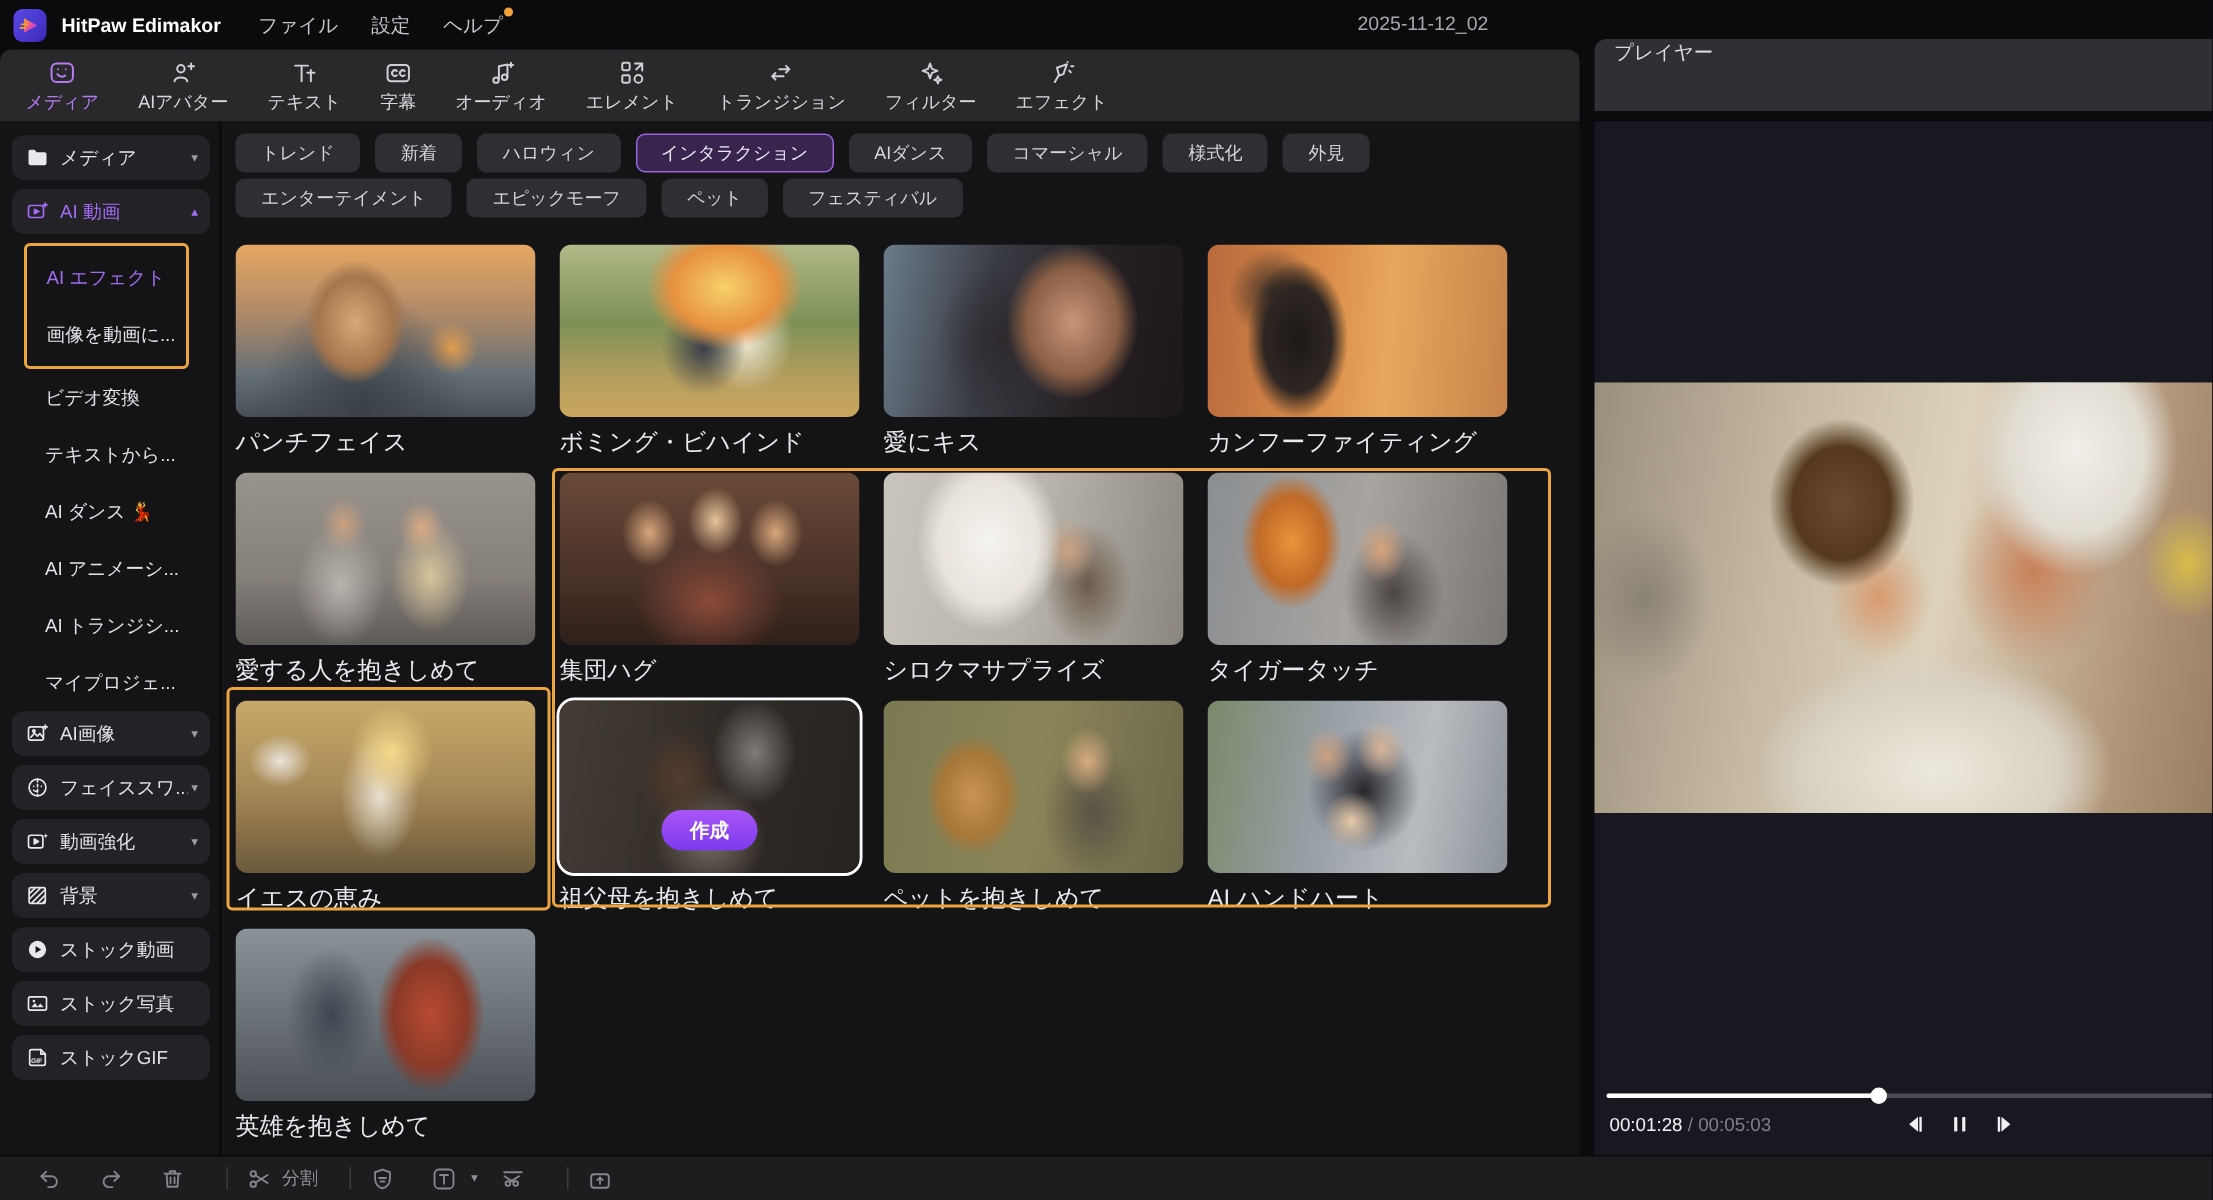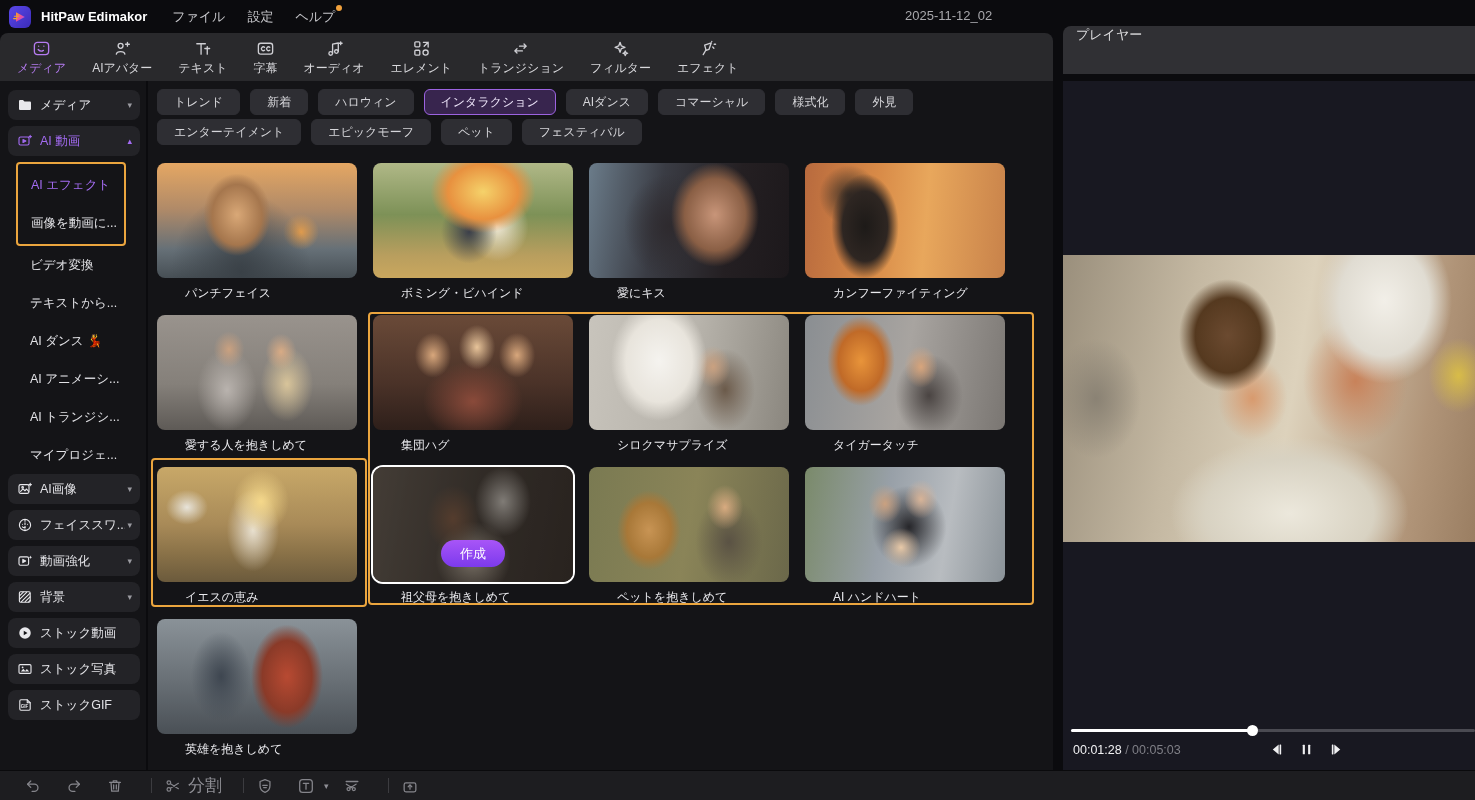--- a/index.html
+++ b/index.html
@@ -46,24 +46,24 @@
 
   
   #content { position:absolute; left:150px; top:0; width:903px; height:689px; background:#141417; overflow:hidden; }
   #chips { padding:8px 10px 0 7px; width:893px; display:flex; flex-wrap:wrap; }
   .chip { height:26px; padding:0 16px; margin:0 10px 4px 0; background:#2e2e33; border:1px solid #2e2e33; border-radius:6px; color:#d6d6da; font-size:12px; display:flex; align-items:center; cursor:pointer; white-space:nowrap; }
   .chip.is-selected { background:#38254e; border:1px solid #9c63e0; color:#efe7fb; }
 
   #grid { position:absolute; left:7px; top:82px; display:grid; grid-template-columns:repeat(4,200px); column-gap:16px; row-gap:17px; }
   .card { width:200px; height:135px; cursor:pointer; }
   .thumb { position:relative; width:200px; height:115px; border-radius:8px; overflow:hidden; }
-  .card-label { margin-top:7px; font-size:12px; color:#eaeaee; white-space:nowrap;margin-left:28px; }
+  .card-label { margin-top:7px; font-size:16px; color:#eaeaee; white-space:nowrap; }
   .card.is-selected .thumb { box-shadow:0 0 0 2px #ffffff; border-radius:10px; }
   .card.is-selected .thumb::before { content:""; position:absolute; inset:0; background:rgba(20,16,14,0.45); }
-  .create-btn { display:none; position:absolute; left:50%; bottom:15px; transform:translateX(-50%); width:64px; height:27px; border-radius:14px; background:linear-gradient(180deg,#a855f7,#7c3aed); color:#ffffff; font-size:13px; align-items:center; justify-content:center; }
+  .create-btn { display:none; position:absolute; left:50%; bottom:15px; transform:translateX(-50%); width:64px; height:27px; border-radius:14px; background:linear-gradient(180deg,#a855f7,#7c3aed); color:#ffffff; font-size:13px; align-items:center; justify-content:center;font-weight:bold; }
   .card.is-selected .create-btn { display:flex; }
 
   
   .th1 { background:radial-gradient(45px 55px at 40% 45%,#d9a877,#a5764d 55%,rgba(0,0,0,0) 75%),radial-gradient(70px 80px at 42% 95%,#3a4147,rgba(0,0,0,0)),radial-gradient(18px 18px at 72% 60%,#e09b4d,rgba(0,0,0,0)),linear-gradient(180deg,#e5a763,#b08a68 40%,#667077 75%,#474f55); }
   .th2 { background:radial-gradient(70px 55px at 55% 25%,#f5d26a,#e8913f 50%,rgba(0,0,0,0) 75%),radial-gradient(40px 45px at 48% 60%,#3b3f4a,rgba(0,0,0,0) 70%),radial-gradient(45px 50px at 62% 55%,#f2ead8,rgba(0,0,0,0) 70%),linear-gradient(180deg,#b0b887,#7d9157 45%,#b89e5e 80%,#caa75e); }
   .th3 { background:radial-gradient(55px 65px at 63% 45%,#c89579,#8a5f45 55%,rgba(0,0,0,0) 80%),radial-gradient(60px 70px at 40% 55%,#2e2a2e,rgba(0,0,0,0) 75%),linear-gradient(100deg,#6b7c8a,#3a3c44 35%,#241f22 70%,#1c181b); }
   .th4 { background:radial-gradient(55px 65px at 70% 50%,#1f2226,rgba(0,0,0,0) 75%),radial-gradient(40px 50px at 58% 45%,#d9a583,rgba(0,0,0,0) 70%),linear-gradient(100deg,#2e7d96,#2b6d85 40%,#7b8794 70%,#9aa0a6); }
   .th5 { background:radial-gradient(45px 70px at 30% 55%,#1d1a18,#2e2622 50%,rgba(0,0,0,0) 75%),radial-gradient(30px 30px at 22% 28%,#3a2f26,rgba(0,0,0,0)),linear-gradient(95deg,#b86a3e,#d88a47 35%,#e8a75c 60%,#c8824a); }
   .th6 { background:radial-gradient(22px 26px at 36% 30%,#caa180,rgba(0,0,0,0) 70%),radial-gradient(22px 26px at 62% 32%,#d8ab85,rgba(0,0,0,0) 70%),radial-gradient(40px 55px at 35% 65%,#b9b3ae,rgba(0,0,0,0) 75%),radial-gradient(35px 50px at 65% 60%,#d8c49a,rgba(0,0,0,0) 75%),linear-gradient(180deg,#99938d,#85807a 60%,#5e5a56); }
   .th7 { background:radial-gradient(26px 32px at 30% 35%,#d8a77c,rgba(0,0,0,0) 70%),radial-gradient(26px 32px at 52% 28%,#e8c49a,rgba(0,0,0,0) 70%),radial-gradient(26px 32px at 72% 35%,#d8a77c,rgba(0,0,0,0) 70%),radial-gradient(50px 40px at 50% 75%,#8a4a3a,rgba(0,0,0,0)),linear-gradient(180deg,#6a4a38,#4a3228 60%,#2e1f1a); }
@@ -98,21 +98,21 @@
   #time-row { position:absolute; left:10px; top:662px; font-size:12.5px; color:#7f7f86; }
   #time-row .cur { color:#f0f0f2; }
   #player-controls { position:absolute; left:205px; top:660px; display:flex; gap:13px; }
   .pc-btn { width:17px; height:17px; color:#f0f0f2; cursor:pointer; }
   .pc-btn svg { width:17px; height:17px; display:block; }
 
   
   #bottom-bar { position:absolute; left:0; top:770px; width:1475px; height:30px; background:#1d1d20; border-top:1px solid #0a0a0c; display:flex; align-items:center; padding-left:24px; }
   .bbar-item { display:flex; align-items:center; color:#85858b; margin-right:14px; cursor:pointer; }
   .bbar-item .b-icon svg { width:18px; height:18px; display:block; }
-  .bbar-item .b-label { font-size:17px; color:#8f8f95; margin-left:6px; }
+  .bbar-item .b-label { font-size:12px; color:#8f8f95; margin-left:6px; }
   .bbar-item .b-caret { font-size:9px; color:#8f8f95; margin-left:3px; }
   .bbar-item.is-divider { width:1px; height:15px; background:#3c3c40; margin:0 12px 0 4px; }
 </style>
 </head>
 <body>
 
 <div id="app">
 
   <header id="titlebar">
     <div id="logo">

